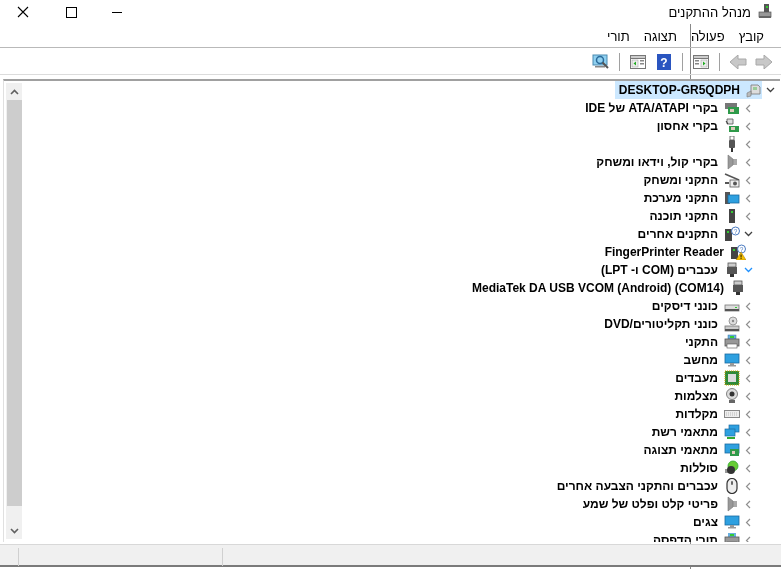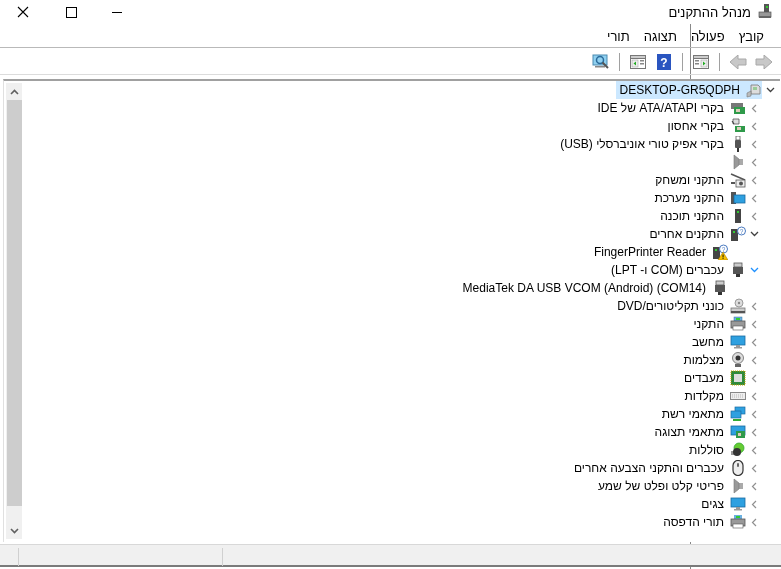--- a/index.html
+++ b/index.html
@@ -32,25 +32,25 @@
   .scrollbar { position: absolute; left: 2px; top: 2px; width: 16px; height: 456px; background: #f0f0f0; }
   .scroll-up, .scroll-down { position: absolute; left: 0; width: 16px; height: 17px; display: flex; align-items: center; justify-content: center; }
   .scroll-up { top: 0; }
   .scroll-down { bottom: 0; }
   .scroll-thumb { position: absolute; left: 1px; top: 17px; width: 15px; height: 406px; background: #cdcdcd; }
 
   .tree { position: absolute; right: 0; top: 0; width: 757px; direction: rtl; }
   .row { position: relative; height: 18px; display: flex; align-items: center; white-space: nowrap; font-size: 12px; }
   .row .exp { width: 16px; height: 18px; display: flex; align-items: center; justify-content: center; flex: none; }
   .row .ico { width: 16px; height: 16px; flex: none; margin-left: 4px; display: flex; align-items: center; justify-content: center; }
-  .row .lbl { padding: 0 2px; height: 18px; line-height: 18px; }
+  .row .lbl { padding: 0 2px; height: 18px; line-height: 18px; font-weight: bold; }
   .row.root .lbl-wrap { display: flex; align-items: center; background: #cce8ff; padding-left: 2px; }
   .lvl0 { padding-right: 2px; }
-  .lvl1 { padding-right: 18px; }
-  .lvl2 { padding-right: 36px; }
+  .lvl1 { padding-right: 24px; }
+  .lvl2 { padding-right: 18px; }
   .leaf-spacer { width: 16px; flex: none; }
 
   
   .statusbar { position: absolute; left: 0; top: 544px; width: 781px; height: 23px; background: #f0f0f0; border-top: 1px solid #d8d8d8; border-bottom: 2px solid #7a7a7a; }
   .status-sep { position: absolute; top: 3px; width: 1px; height: 18px; background: #d0d0d0; }
 </style>
 </head>
 <body>
 
 <div class="window">
@@ -215,35 +215,35 @@
               <path d="M5 1 L1.5 4.5 L5 8" fill="none" stroke="#909090" stroke-width="1.2"></path>
             </svg>
           </span>
         <span class="ico">
             <svg width="16" height="16" viewBox="0 0 16 16">
               <rect x="6" y="0" width="4" height="4" fill="#fff" stroke="#555" stroke-width="0.8"></rect>
               <rect x="5" y="4" width="6" height="8" rx="1" fill="#555"></rect>
               <rect x="7" y="12" width="2" height="4" fill="#333"></rect>
             </svg>
           </span>
-        <span class="lbl">בקרי אפיק טורי אוניברסלי (USB)</span>
       </div>
 
       <div class="row lvl1">
         <span class="exp">
             <svg width="6" height="9" viewBox="0 0 6 9">
               <path d="M5 1 L1.5 4.5 L5 8" fill="none" stroke="#909090" stroke-width="1.2"></path>
             </svg>
           </span>
         <span class="ico">
             <svg width="16" height="16" viewBox="0 0 16 16">
               <rect x="9" y="5" width="4" height="6" fill="#aaa"></rect>
               <path d="M9 5 L4 1 V15 L9 11 Z" fill="#999" stroke="#777" stroke-width="0.6"></path>
             </svg>
           </span>
+        <span class="lbl">בקרי קול, וידאו ומשחק</span>
       </div>
 
       <div class="row lvl1">
         <span class="exp">
             <svg width="6" height="9" viewBox="0 0 6 9">
               <path d="M5 1 L1.5 4.5 L5 8" fill="none" stroke="#909090" stroke-width="1.2"></path>
             </svg>
           </span>
         <span class="ico">
             <svg width="16" height="16" viewBox="0 0 16 16">
@@ -340,20 +340,35 @@
         <span class="ico">
             <svg width="16" height="16" viewBox="0 0 16 16">
               <rect x="4" y="1" width="8" height="4" fill="#ccc" stroke="#555" stroke-width="0.8"></rect>
               <rect x="3" y="5" width="10" height="7" fill="#555"></rect>
               <rect x="6" y="12" width="4" height="3" fill="#333"></rect>
             </svg>
           </span>
         <span class="lbl" dir="ltr" style="unicode-bidi: plaintext;">MediaTek DA USB VCOM (Android) (COM14)</span>
       </div>
 
+      <div class="row lvl1">
+        <span class="exp">
+            <svg width="6" height="9" viewBox="0 0 6 9">
+              <path d="M5 1 L1.5 4.5 L5 8" fill="none" stroke="#909090" stroke-width="1.2"></path>
+            </svg>
+          </span>
+        <span class="ico">
+            <svg width="16" height="16" viewBox="0 0 16 16">
+              <rect x="1" y="7" width="14" height="6" fill="#ddd" stroke="#777" stroke-width="0.8"></rect>
+              <rect x="1" y="11" width="14" height="2" fill="#555"></rect>
+              <rect x="11" y="9" width="2" height="1" fill="#3c3"></rect>
+            </svg>
+          </span>
+        <span class="lbl">כונני דיסקים</span>
+      </div>
 
       <div class="row lvl1">
         <span class="exp">
             <svg width="6" height="9" viewBox="0 0 6 9">
               <path d="M5 1 L1.5 4.5 L5 8" fill="none" stroke="#909090" stroke-width="1.2"></path>
             </svg>
           </span>
         <span class="ico">
             <svg width="16" height="16" viewBox="0 0 16 16">
               <circle cx="9" cy="5" r="4" fill="#ddd" stroke="#888" stroke-width="0.8"></circle>
@@ -399,41 +414,41 @@
       </div>
 
       <div class="row lvl1">
         <span class="exp">
             <svg width="6" height="9" viewBox="0 0 6 9">
               <path d="M5 1 L1.5 4.5 L5 8" fill="none" stroke="#909090" stroke-width="1.2"></path>
             </svg>
           </span>
         <span class="ico">
             <svg width="16" height="16" viewBox="0 0 16 16">
+              <rect x="1" y="1" width="14" height="14" fill="#2f8a3a" stroke="#c8a000" stroke-width="1" stroke-dasharray="1 1"></rect>
+              <rect x="4" y="4" width="8" height="8" fill="#ddd"></rect>
+            </svg>
+          </span>
+        <span class="lbl">מעבדים</span>
+      </div>
+
+      <div class="row lvl1">
+        <span class="exp">
+            <svg width="6" height="9" viewBox="0 0 6 9">
+              <path d="M5 1 L1.5 4.5 L5 8" fill="none" stroke="#909090" stroke-width="1.2"></path>
+            </svg>
+          </span>
+        <span class="ico">
+            <svg width="16" height="16" viewBox="0 0 16 16">
               <circle cx="8" cy="6" r="5.5" fill="#ddd" stroke="#666" stroke-width="0.8"></circle>
               <circle cx="8" cy="6" r="2.5" fill="#333"></circle>
               <rect x="5" y="12" width="6" height="3" fill="#666"></rect>
             </svg>
           </span>
         <span class="lbl">מצלמות</span>
-      </div>
-
-      <div class="row lvl1">
-        <span class="exp">
-            <svg width="6" height="9" viewBox="0 0 6 9">
-              <path d="M5 1 L1.5 4.5 L5 8" fill="none" stroke="#909090" stroke-width="1.2"></path>
-            </svg>
-          </span>
-        <span class="ico">
-            <svg width="16" height="16" viewBox="0 0 16 16">
-              <rect x="1" y="1" width="14" height="14" fill="#2f8a3a" stroke="#c8a000" stroke-width="1" stroke-dasharray="1 1"></rect>
-              <rect x="4" y="4" width="8" height="8" fill="#ddd"></rect>
-            </svg>
-          </span>
-        <span class="lbl">מעבדים</span>
       </div>
 
       <div class="row lvl1">
         <span class="exp">
             <svg width="6" height="9" viewBox="0 0 6 9">
               <path d="M5 1 L1.5 4.5 L5 8" fill="none" stroke="#909090" stroke-width="1.2"></path>
             </svg>
           </span>
         <span class="ico">
             <svg width="16" height="16" viewBox="0 0 16 16">

